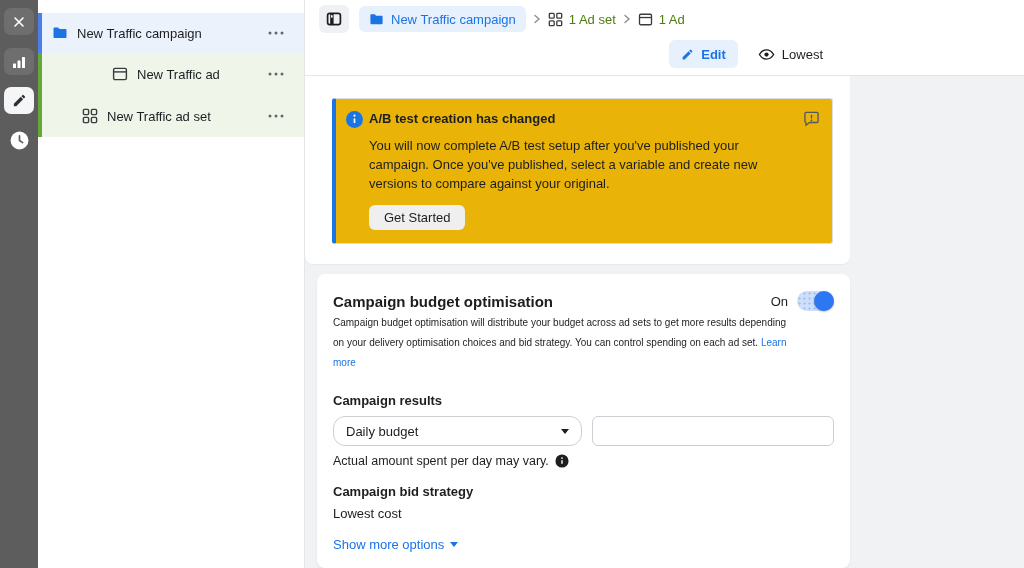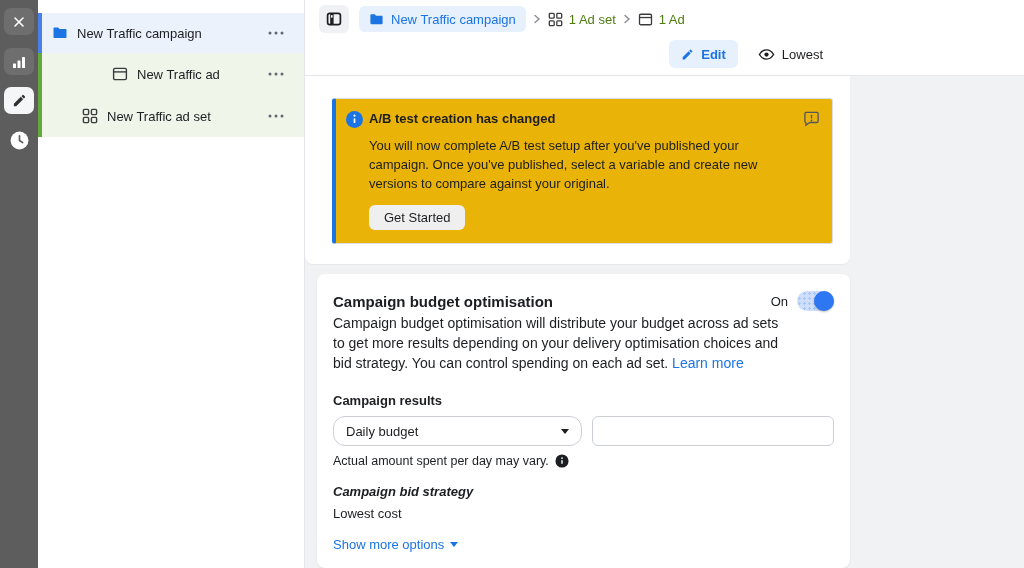--- a/index.html
+++ b/index.html
@@ -68,34 +68,34 @@
   .budget-card { width:533px; margin:10px 0 0 12px; background:#fff; border-radius:8px;
                  padding:17px 16px 16px 16px; box-shadow:0 1px 2px rgba(0,0,0,.08); }
   .budget-head { display:flex; align-items:center; justify-content:space-between; height:20px; }
   .budget-title { font-size:15px; font-weight:bold; }
   .toggle-wrap { display:flex; align-items:center; gap:9px; }
   .toggle { position:relative; width:37px; height:20px; border-radius:10px; background:#cfdffb;
             background-image:radial-gradient(circle, #a6c6f6 1.1px, transparent 1.2px);
             background-size:5px 5px; cursor:pointer; }
   .toggle-knob { position:absolute; right:0; top:0; width:20px; height:20px; border-radius:50%;
                  background:#2e77f2; box-shadow:0 1px 2px rgba(0,0,0,.25); }
-  .budget-desc { margin-top:2px; line-height:20px; max-width:455px; font-size:14px; }
+  .budget-desc { margin-top:2px; line-height:20px; max-width:455px; font-size:10px; }
   .link { color:#1b74e4; cursor:pointer; text-decoration:none; }
   .field-label { margin-top:20px; font-weight:bold; }
   .field-row { display:flex; gap:10px; margin-top:8px; }
   .select-box { width:249px; height:30px; border:1px solid #ccd0d5; border-radius:12px;
                 display:flex; align-items:center; padding:0 12px; cursor:pointer; background:#fff; }
   .select-box .caret { margin-left:auto; }
   .caret { width:0; height:0; border-left:4px solid transparent; border-right:4px solid transparent;
            border-top:5px solid #1c1e21; display:inline-block; }
   .caret.blue { border-top-color:#1b74e4; }
   .text-input { flex:1; height:30px; border:1px solid #ccd0d5; border-radius:6px;
                 font-family:inherit; font-size:13px; padding:0 10px; outline:none; background:#fff; }
   .helper-row { display:flex; align-items:center; gap:6px; margin-top:8px; font-size:12.5px; }
-  .bid-label { margin-top:16px; font-weight:bold;font-style:italic; }
+  .bid-label { margin-top:16px; font-weight:bold; }
   .bid-value { margin-top:7px; }
   .show-more { display:inline-flex; align-items:center; gap:6px; margin-top:16px;
                color:#1b74e4; cursor:pointer; }
 </style>
 </head>
 <body>
 
 <div class="rail">
   <div class="rail-btn" style="top:8px">
     <span>

